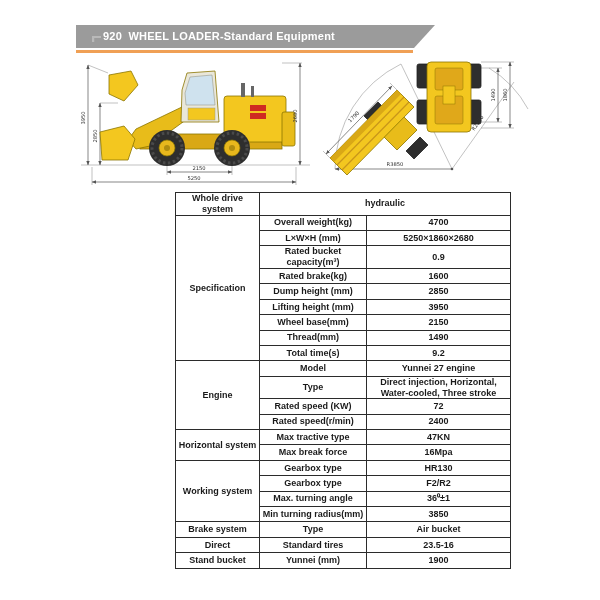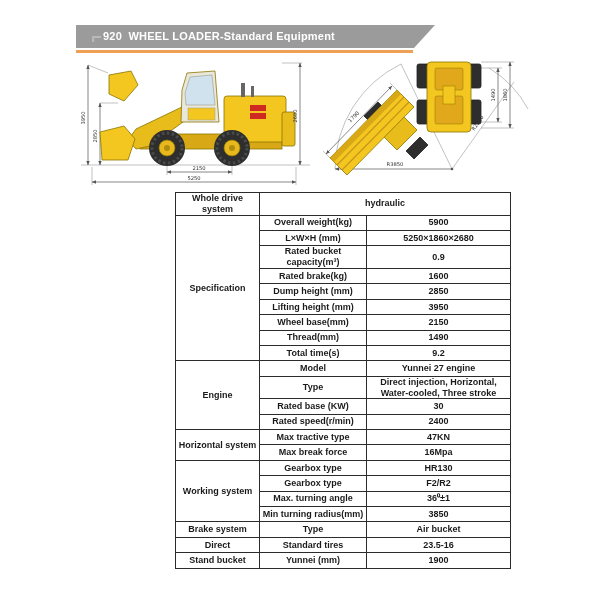--- a/index.html
+++ b/index.html
@@ -171,21 +171,21 @@
       <col style="width:144px">
   </colgroup>
   <tbody>
       <tr>
         <td rowspan="1">Whole drive system</td>
         <td colspan="2">hydraulic</td>
       </tr>
       <tr>
         <td rowspan="9">Specification</td>
         <td>Overall weight(kg)</td>
-        <td>5900</td>
+        <td>4700</td>
       </tr>
       <tr>
         <td>L×W×H (mm)</td>
         <td>5250×1860×2680</td>
       </tr>
       <tr>
         <td>Rated bucket capacity(m³)</td>
         <td>0.9</td>
       </tr>
       <tr>
@@ -215,22 +215,22 @@
       <tr>
         <td rowspan="4">Engine</td>
         <td>Model</td>
         <td>Yunnei 27 engine</td>
       </tr>
       <tr>
         <td>Type</td>
         <td>Direct injection, Horizontal, Water-cooled, Three stroke</td>
       </tr>
       <tr>
-        <td>Rated base (KW)</td>
-        <td>30</td>
+        <td>Rated speed (KW)</td>
+        <td>72</td>
       </tr>
       <tr>
         <td>Rated speed(r/min)</td>
         <td>2400</td>
       </tr>
       <tr>
         <td rowspan="2">Horizontal system</td>
         <td>Max tractive type</td>
         <td>47KN</td>
       </tr>

